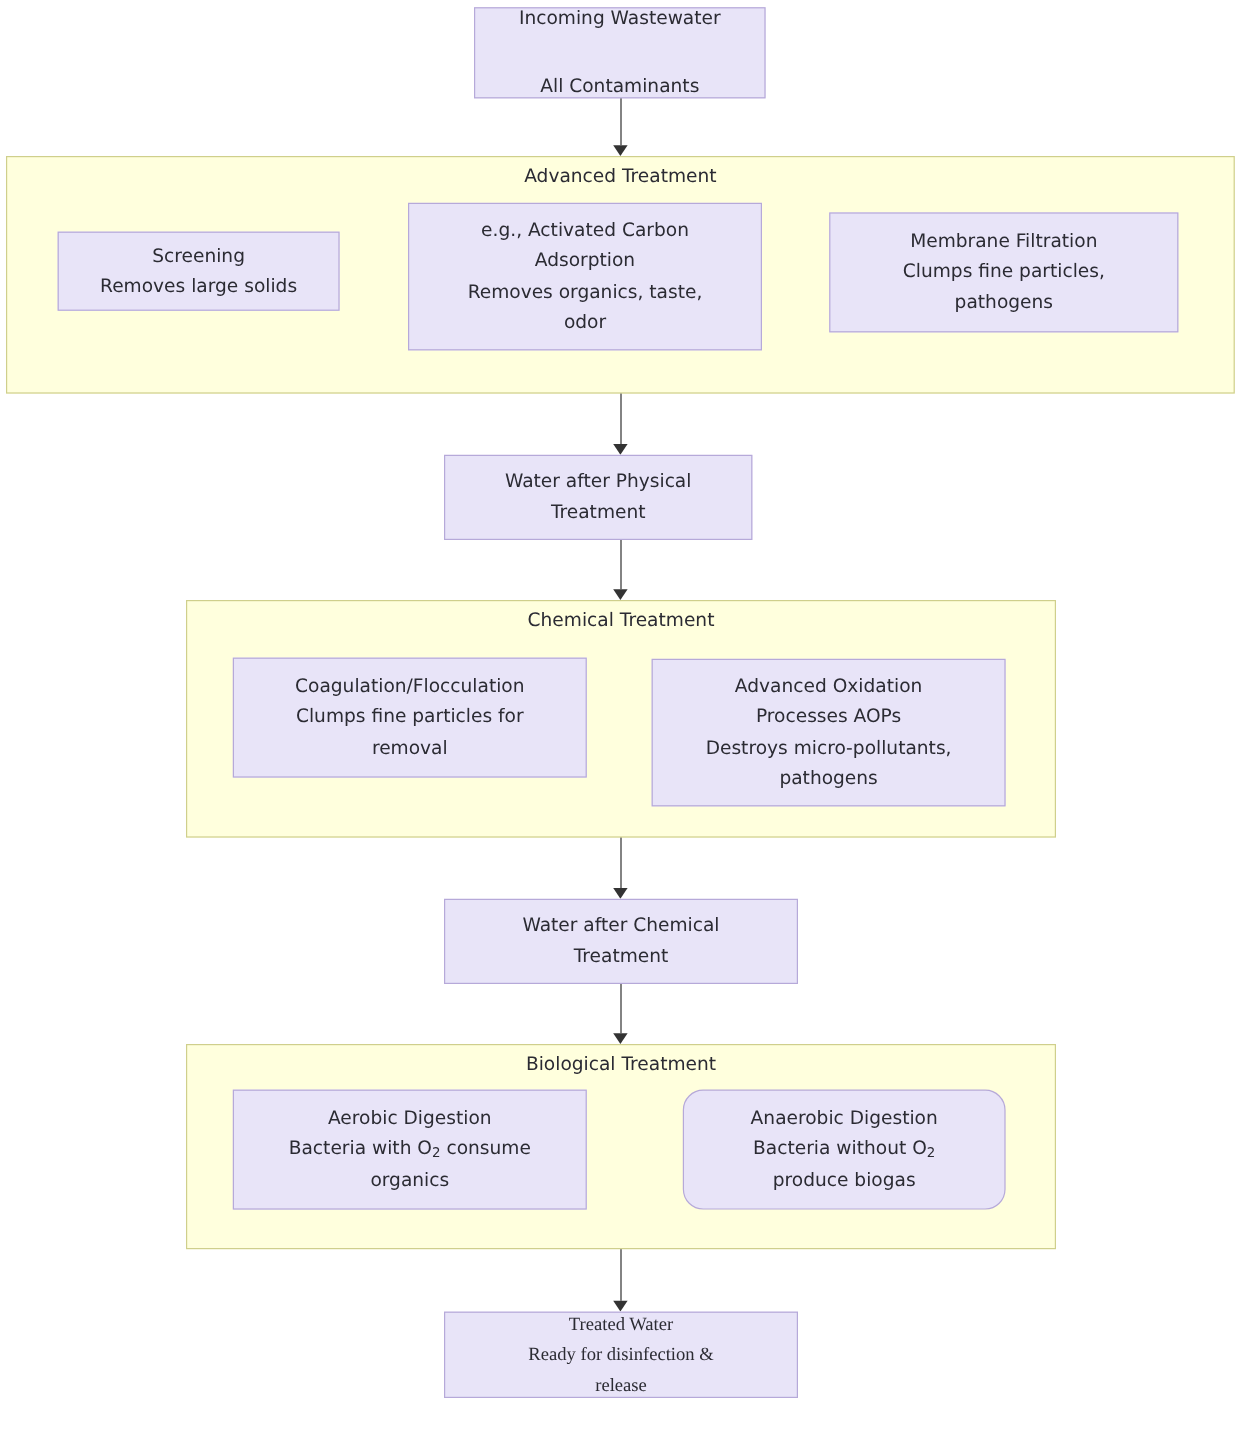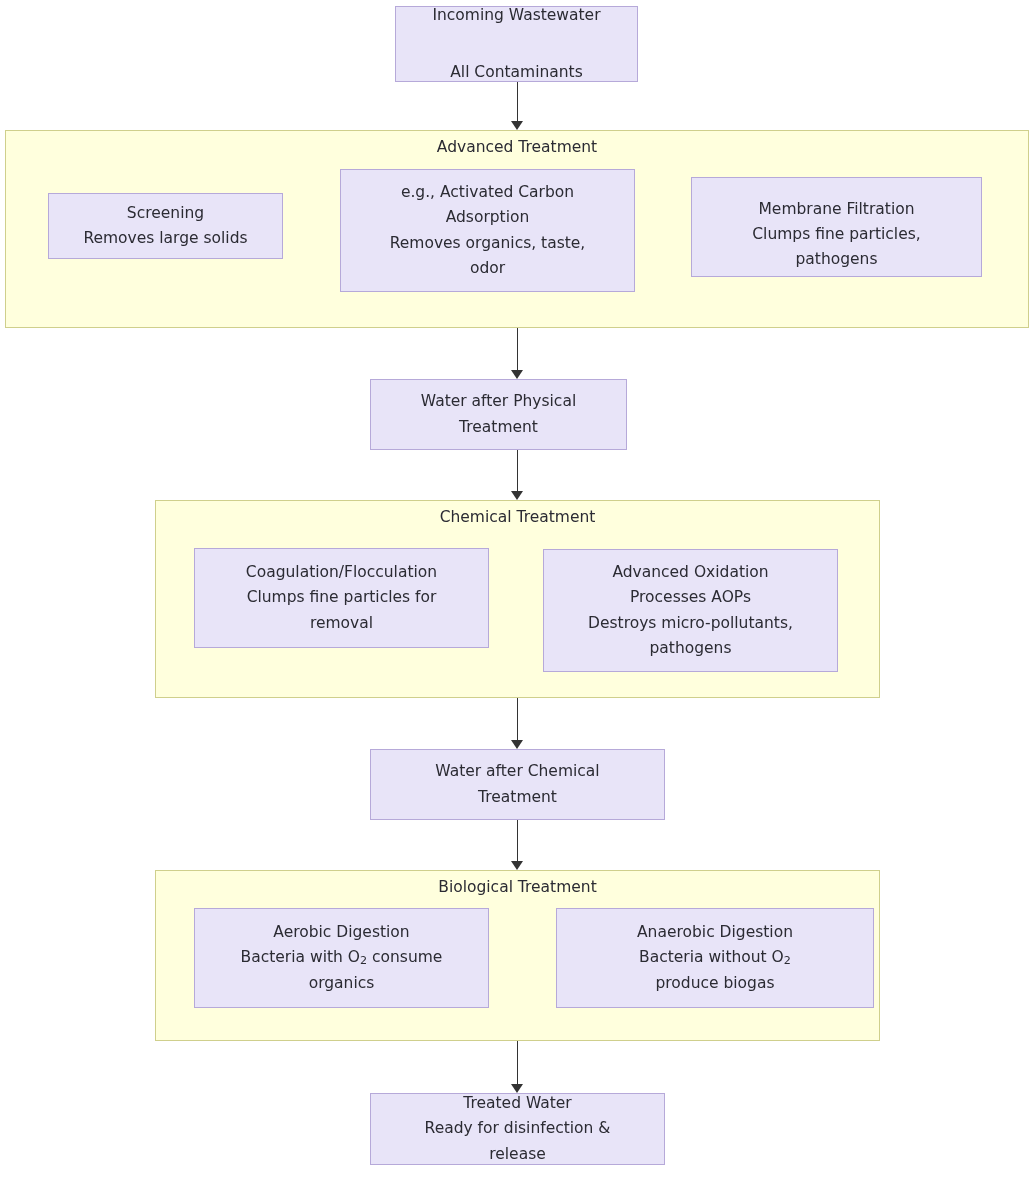--- a/index.html
+++ b/index.html
@@ -95,21 +95,21 @@
     <span class="line">Removes large solids</span>
   </div>
 
   <div class="node" style="left:340px; top:169px; width:295px; height:123px;">
     <span class="line">e.g., Activated Carbon</span>
     <span class="line">Adsorption</span>
     <span class="line">Removes organics, taste,</span>
     <span class="line">odor</span>
   </div>
 
-  <div class="node" style="left:691px; top:177px; width:291px; height:100px;justify-content:flex-end;">
+  <div class="node" style="left:691px; top:177px; width:291px; height:100px;">
     <span class="line">Membrane Filtration</span>
     <span class="line">Clumps fine particles,</span>
     <span class="line">pathogens</span>
   </div>
 
   <div class="edge" style="left:517px; top:328px; width:1px; height:51px;">
     <div class="edge-line" style="height:42px;"></div>
     <div class="edge-head" style="top:42px;"></div>
   </div>
 
@@ -158,30 +158,30 @@
   <div class="group" style="left:155px; top:870px; width:725px; height:171px;">
     <div class="group-title">Biological Treatment</div>
   </div>
 
   <div class="node" style="left:194px; top:908px; width:295px; height:100px;">
     <span class="line">Aerobic Digestion</span>
     <span class="line"><span>Bacteria with O</span><sub>2</sub><span> consume</span></span>
     <span class="line">organics</span>
   </div>
 
-  <div class="node" style="left:556px; top:908px; width:318px; height:100px;">
+  <div class="node" style="left:569px; top:908px; width:269px; height:100px;border-radius:17px;">
     <span class="line">Anaerobic Digestion</span>
     <span class="line"><span>Bacteria without O</span><sub>2</sub><span></span></span>
     <span class="line">produce biogas</span>
   </div>
 
   <div class="edge" style="left:517px; top:1041px; width:1px; height:52px;">
     <div class="edge-line" style="height:43px;"></div>
     <div class="edge-head" style="top:43px;"></div>
   </div>
 
-  <div class="node" style="left:370px; top:1093px; width:295px; height:72px;">
+  <div class="node" style="left:370px; top:1093px; width:295px; height:72px;font-family:Liberation Serif, serif;">
     <span class="line">Treated Water</span>
     <span class="line">Ready for disinfection &amp;</span>
     <span class="line">release</span>
   </div>
 
 </div>
 
 </body></html>

